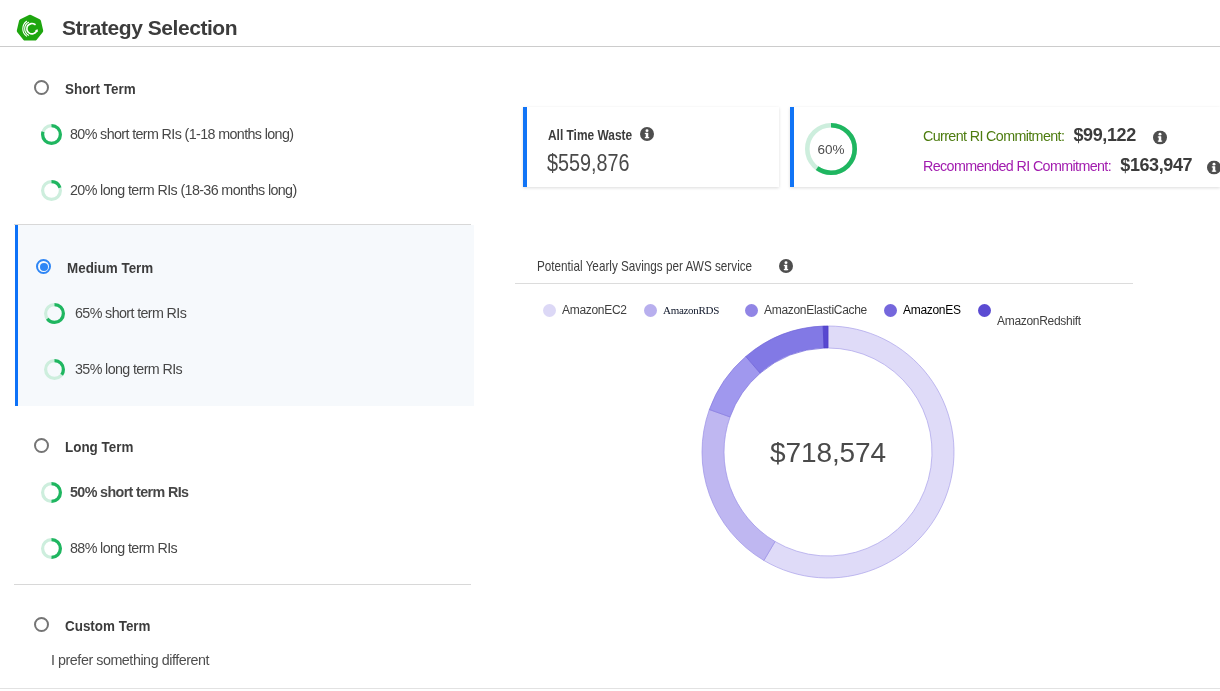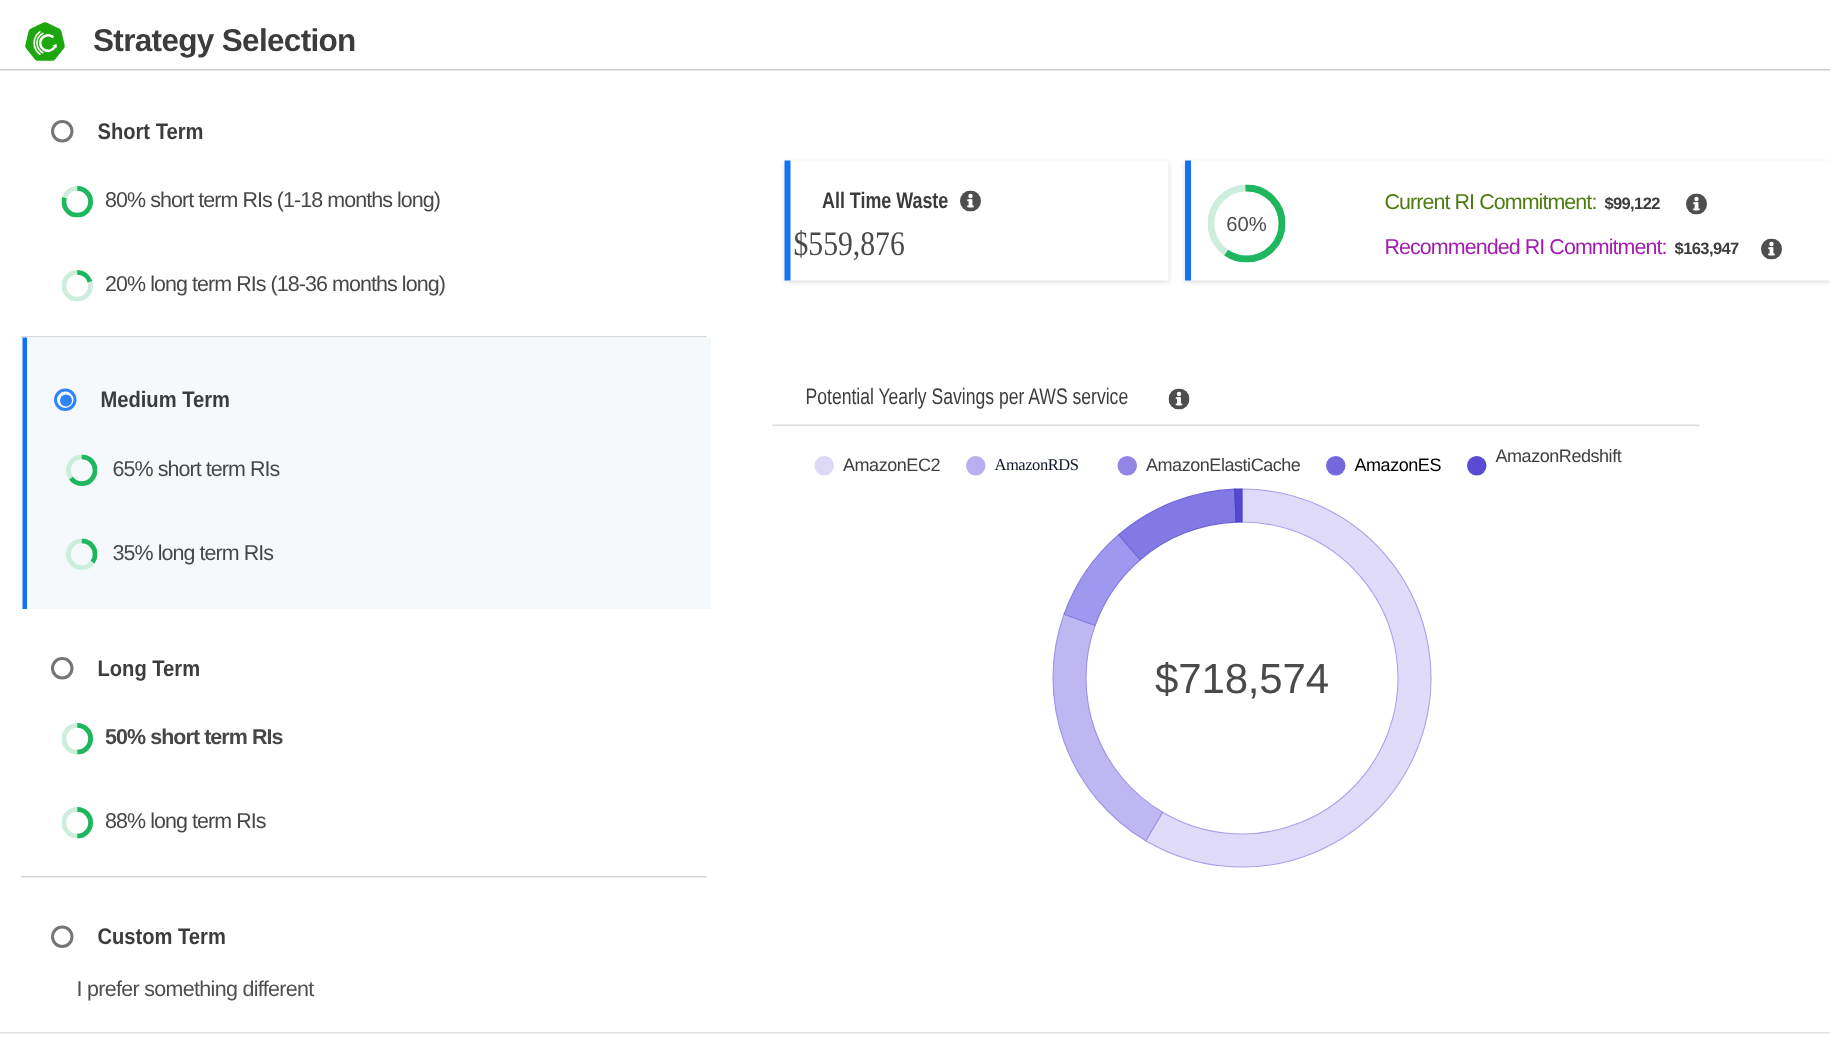--- a/index.html
+++ b/index.html
@@ -1,19 +1,19 @@
 <!DOCTYPE html>
 <html><head>
 <meta charset="utf-8">
 <style>
   html,body{margin:0;padding:0;background:#ffffff;}
   body{font-family:"Liberation Sans", sans-serif; width:1220px; height:691px; position:relative; overflow:hidden;}
   .abs{position:absolute;}
   .vc{transform:translateY(-50%);} 
-  .lbl-b{font-size:11px;font-weight:bold;color:#3c3c3c;letter-spacing:-0.9px;}
+  .lbl-b{font-size:18px;font-weight:bold;color:#3c3c3c;letter-spacing:-0.9px;}
   .lbl{font-size:14.3px;color:#474747;letter-spacing:-0.62px;}
   .divider{position:absolute;height:1px;background:#d8d8d8;}
   .radio{position:absolute;width:11px;height:11px;border:2px solid #757575;border-radius:50%;}
 </style>
 </head>
 <body>
 
 <div class="abs" style="left:16px;top:14px;width:28px;height:28px;">
 <svg width="28" height="28" viewBox="0 0 28 28">
   <polygon points="14,3.1 22.7,7.3 24.9,16.7 18.9,24.2 9.1,24.2 3.1,16.7 5.3,7.3" fill="#1ea60f" stroke="#1ea60f" stroke-width="4.6" stroke-linejoin="round"></polygon>
@@ -114,21 +114,21 @@
   </div>
 <div class="abs" style="left:639.5px;top:127px;" id="info1">
     <svg width="14" height="14" style="display:block;">
       <circle cx="7" cy="7" r="7" fill="#4e4e4e"></circle>
       <circle cx="7" cy="3.64" r="1.47" fill="#fff"></circle>
       <rect x="5.74" y="5.88" width="2.52" height="5.32" fill="#fff"></rect>
       <rect x="4.83" y="5.88" width="2.94" height="1.1900000000000002" fill="#fff"></rect>
       <rect x="4.83" y="10.01" width="4.34" height="1.1900000000000002" fill="#fff"></rect>
     </svg>
   </div>
-<div class="abs" style="left:529px;top:163px;font-family:Liberation Serif, serif;">
+<div class="abs" style="left:547px;top:163px;">
     <div class="vc" style="font-size:23px;color:#4a4a4a;white-space:nowrap;transform:translateY(-50%) scaleX(0.86);transform-origin:left center;">$559,876</div>
   </div>
 
 <div class="abs" style="left:790px;top:107px;width:430px;height:80px;background:#fff;border-left:4px solid #1174f6;box-sizing:border-box;box-shadow:0 1px 3px rgba(0,0,0,0.14);"></div>
 <div class="abs" style="left:805px;top:123px;" id="ring60"><svg width="52" height="52">
       <circle cx="26" cy="26" r="23.7" fill="none" stroke="#cdeedd" stroke-width="4.6"></circle>
       <circle cx="26" cy="26" r="23.7" fill="none" stroke="#1fb660" stroke-width="4.6" pathLength="100" stroke-dasharray="60 40" transform="rotate(-90 26 26)"></circle>
       <text x="26" y="30.8" text-anchor="middle" font-size="13.5" fill="#4e4e4e">60%</text>
     </svg></div>
 <div class="abs" style="left:923px;top:135px;">
@@ -175,21 +175,21 @@
     </div>
     <div class="abs" style="left:745px;top:303.5px;width:13px;height:13px;border-radius:50%;background:#9185e5;"></div>
     <div class="abs" style="left:764px;top:310px;">
       <div class="vc" style="font-size:12px;color:#3f3f3f;letter-spacing:-0.3px;white-space:nowrap;">AmazonElastiCache</div>
     </div>
     <div class="abs" style="left:884px;top:303.5px;width:13px;height:13px;border-radius:50%;background:#7567dc;"></div>
     <div class="abs" style="left:903px;top:310px;">
       <div class="vc" style="font-size:12px;color:#000000;letter-spacing:-0.3px;white-space:nowrap;">AmazonES</div>
     </div>
     <div class="abs" style="left:978px;top:303.5px;width:13px;height:13px;border-radius:50%;background:#5b4bd2;"></div>
-    <div class="abs" style="left:997px;top:304px;">
+    <div class="abs" style="left:997px;top:321px;">
       <div class="vc" style="font-size:12px;color:#3f3f3f;letter-spacing:-0.3px;white-space:nowrap;">AmazonRedshift</div>
     </div>
   </div>
 
 <div class="abs" style="left:700px;top:324px;" id="donut"><svg width="256" height="256">
       <path d="M 128 2 A 126 126 0 1 1 63.86078161545328 236.4534954024969 L 75.05969276196143 217.51717080841016 A 104 104 0 1 0 128 24 Z" fill="#dfdbf8" stroke="#a9a0ea" stroke-width="0.7"></path>
       <path d="M 63.86078161545328 236.4534954024969 A 126 126 0 0 1 9.37471135368321 85.52599743869169 L 30.087063339548052 92.94209312399948 A 104 104 0 0 0 75.05969276196143 217.51717080841016 Z" fill="#bfb7f1" stroke="#9b91e6" stroke-width="0.7"></path>
       <path d="M 9.37471135368321 85.52599743869169 A 126 126 0 0 1 45.83560111737056 32.47507363909584 L 60.18176600163919 49.15402903544418 A 104 104 0 0 0 30.087063339548052 92.94209312399948 Z" fill="#a098ee" stroke="#857ae0" stroke-width="0.7"></path>
       <path d="M 45.83560111737056 32.47507363909584 A 126 126 0 0 1 123.16313605497243 2.0928725322617368 L 124.00766785489787 24.076656693295405 A 104 104 0 0 0 60.18176600163919 49.15402903544418 Z" fill="#8279e5" stroke="#6f63d8" stroke-width="0.7"></path>
       <path d="M 123.16313605497243 2.0928725322617368 A 126 126 0 0 1 127.99999999999997 2 L 127.99999999999999 24 A 104 104 0 0 0 124.00766785489787 24.076656693295405 Z" fill="#5748d0" stroke="#4d3ec8" stroke-width="0.7"></path>

